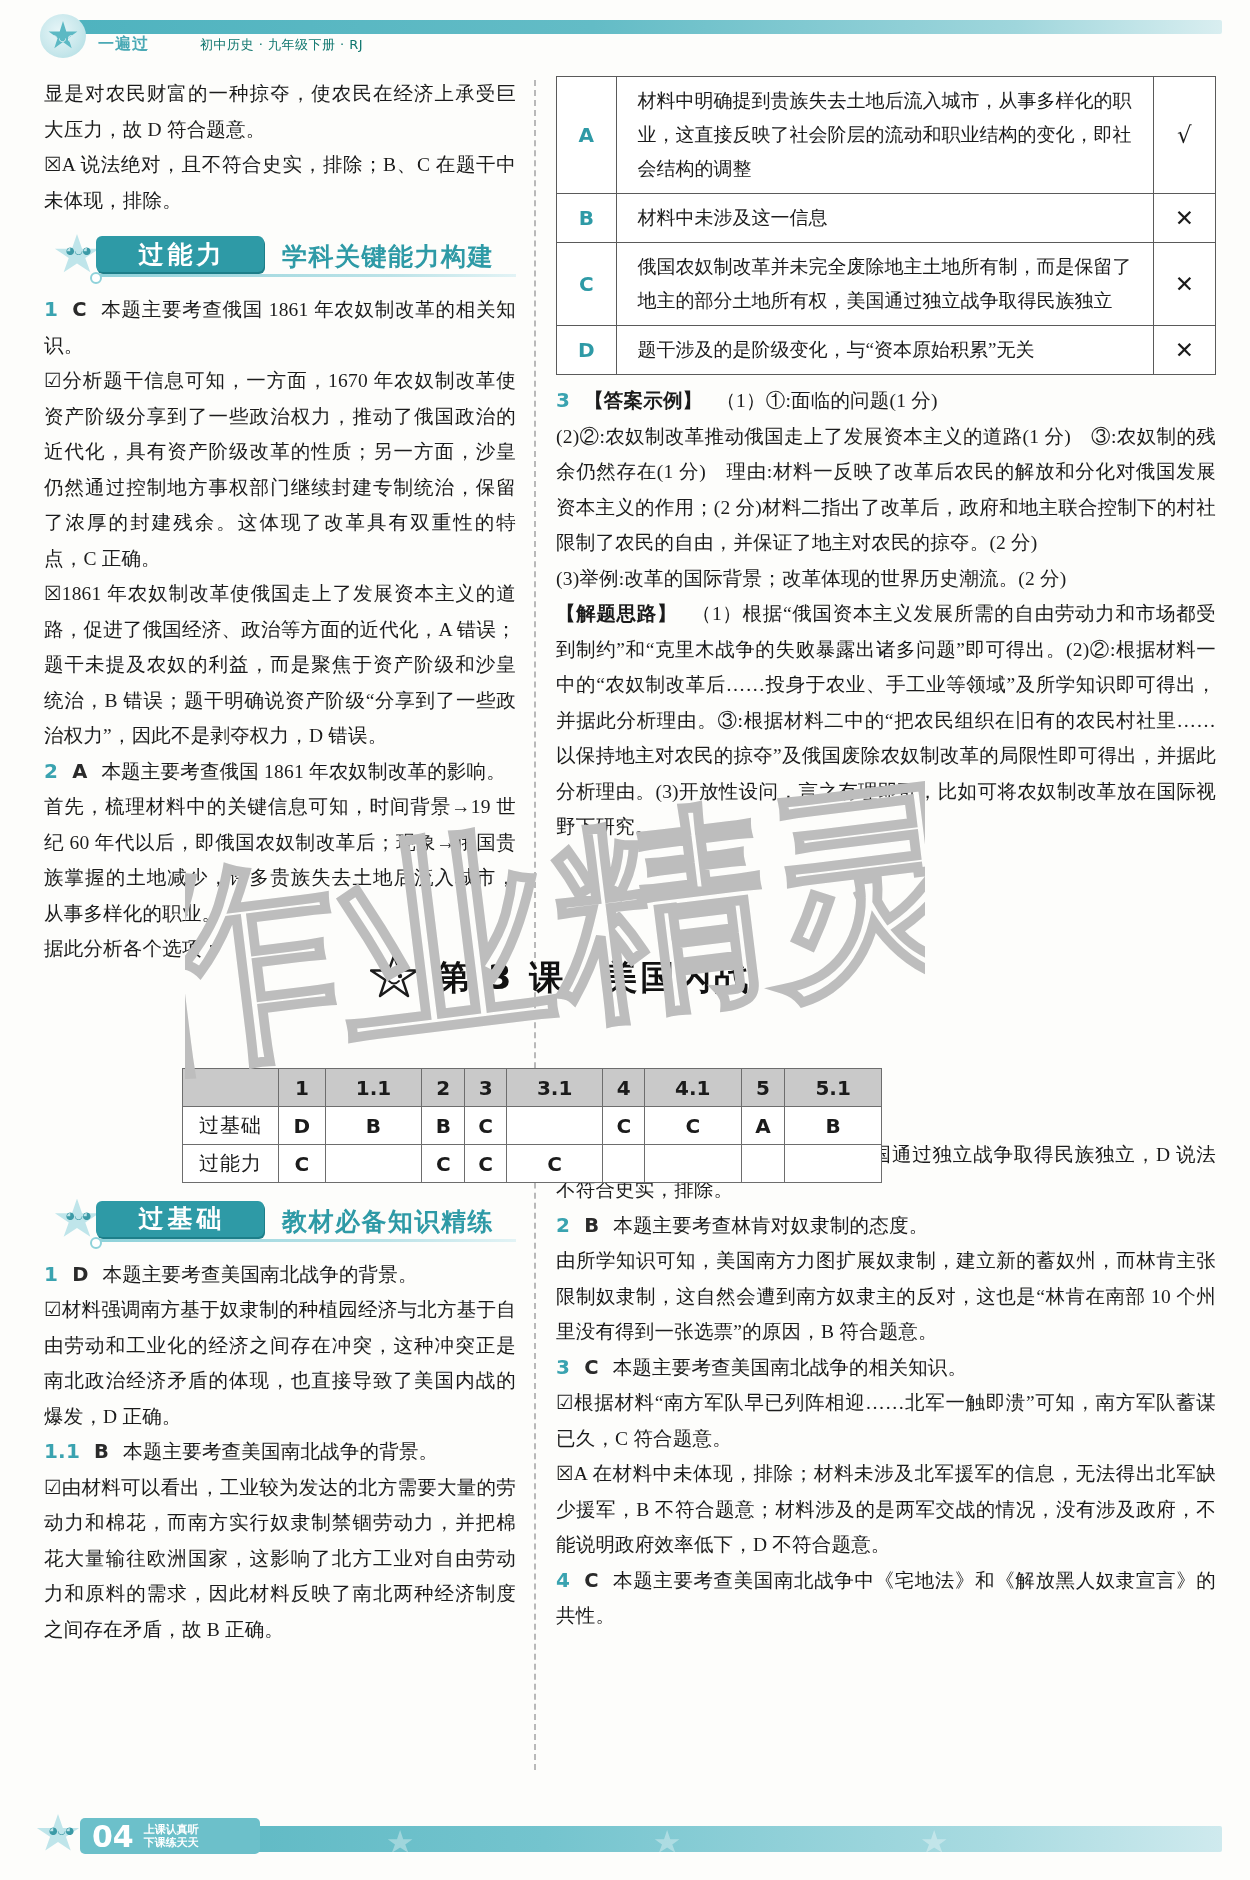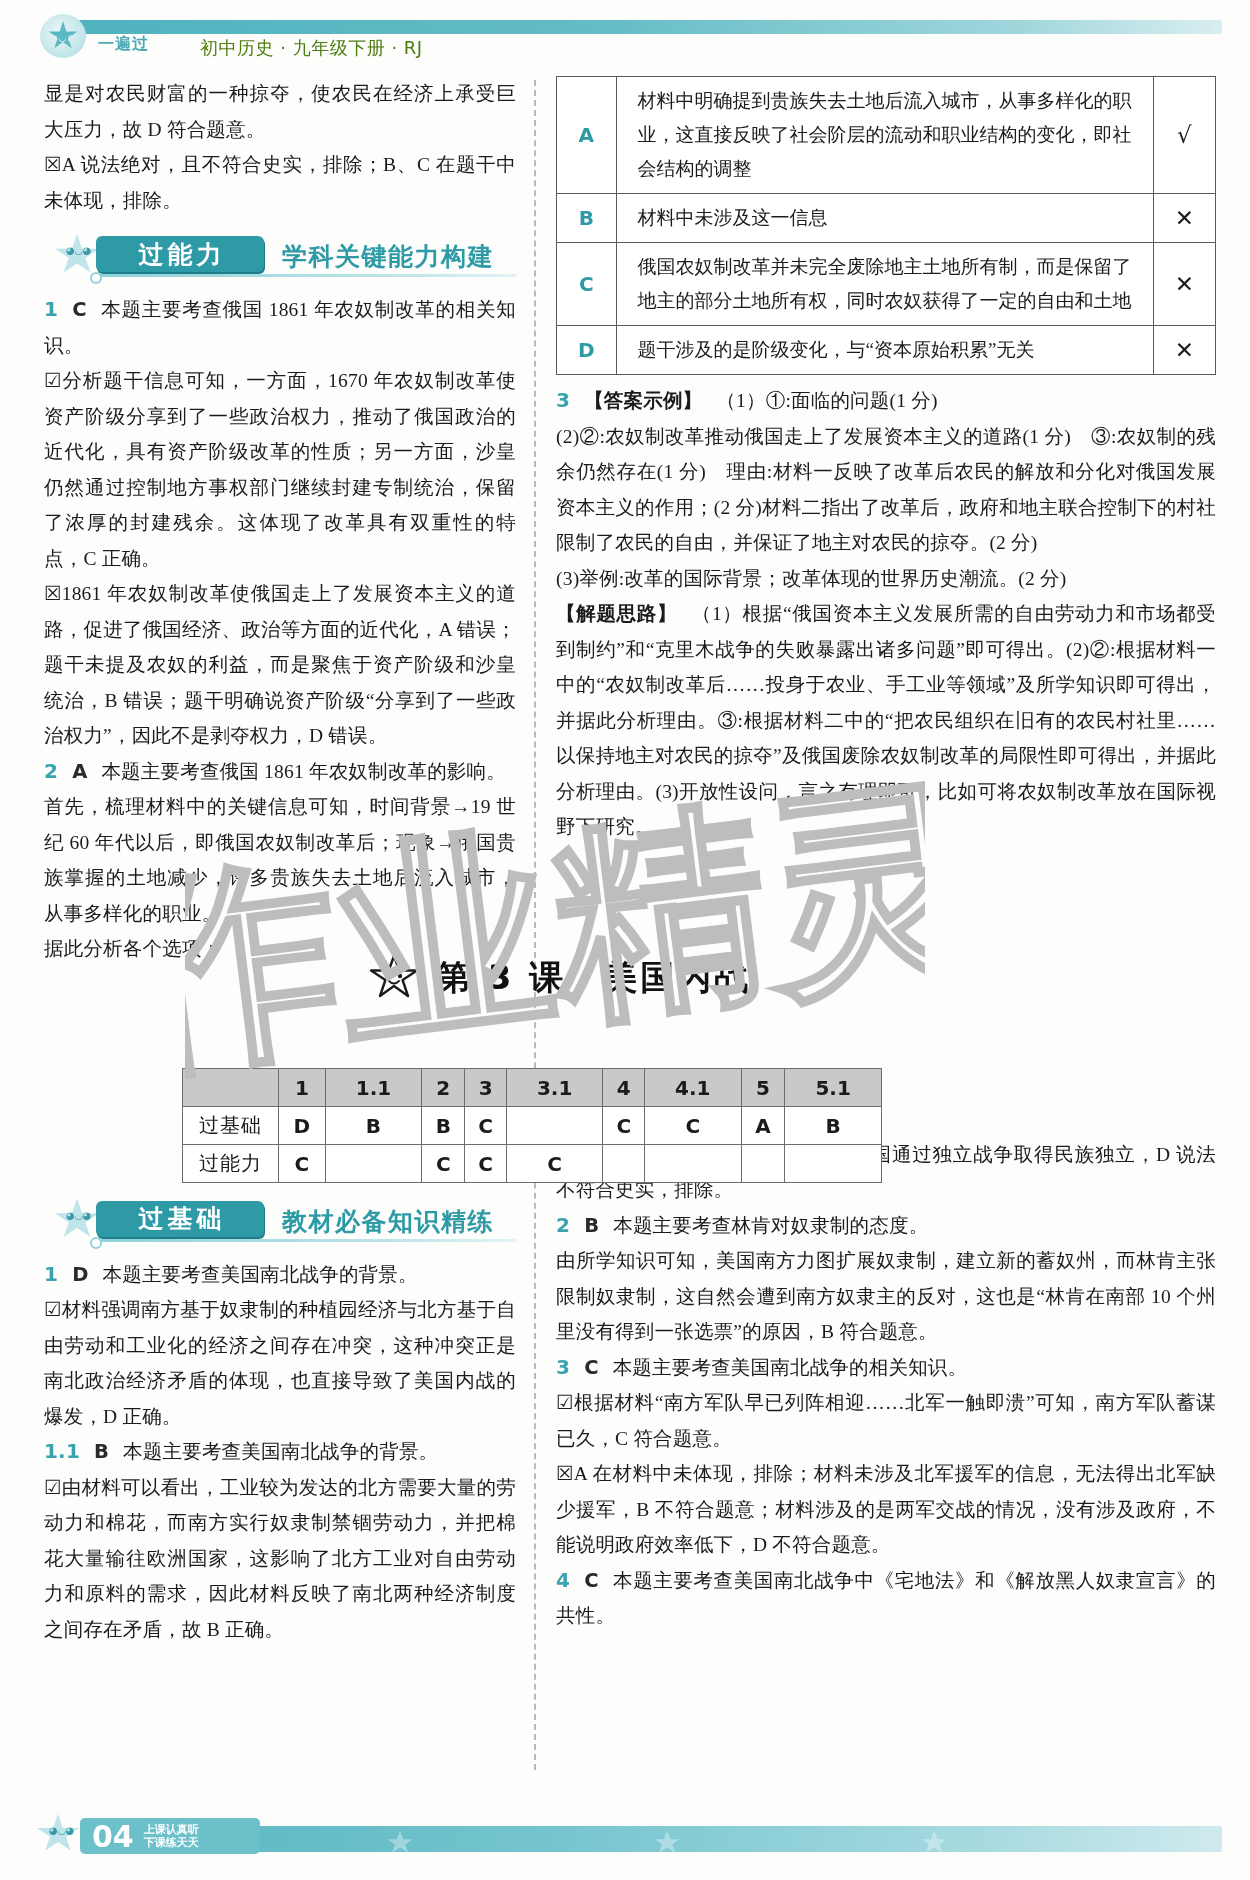--- a/index.html
+++ b/index.html
@@ -45,21 +45,21 @@
   }
   .header-brand {
     position: absolute; left: 58px; top: 20px;
     font-size: 16px; font-weight: bold;
     color: #4aa9b5;
     font-family: "DejaVu Sans", sans-serif;
     letter-spacing: 1px;
   }
   .header-title {
     position: absolute; left: 160px; top: 22px;
-    font-size: 18px; color: #4d7c0f;
+    font-size: 13px; color: #0f766e;
     font-family: "DejaVu Sans", sans-serif;
     letter-spacing: 0.5px;
   }
 
   
   .col-left {
     position: absolute; left: 44px; top: 76px;
     width: 472px;
   }
   .col-right {
@@ -350,21 +350,21 @@
           <td>材料中明确提到贵族失去土地后流入城市，从事多样化的职业，这直接反映了社会阶层的流动和职业结构的变化，即社会结构的调整</td>
           <td class="mark">√</td>
         </tr>
         <tr>
           <td class="lbl">B</td>
           <td>材料中未涉及这一信息</td>
           <td class="mark">✕</td>
         </tr>
         <tr>
           <td class="lbl">C</td>
-          <td>俄国农奴制改革并未完全废除地主土地所有制，而是保留了地主的部分土地所有权，同时农奴获得了一定的自由和土地</td>
+          <td>俄国农奴制改革并未完全废除地主土地所有制，而是保留了地主的部分土地所有权，美国通过独立战争取得民族独立</td>
           <td class="mark">✕</td>
         </tr>
         <tr>
           <td class="lbl">D</td>
           <td>题干涉及的是阶级变化，与“资本原始积累”无关</td>
           <td class="mark">✕</td>
         </tr>
       </tbody>
     </table>
 

